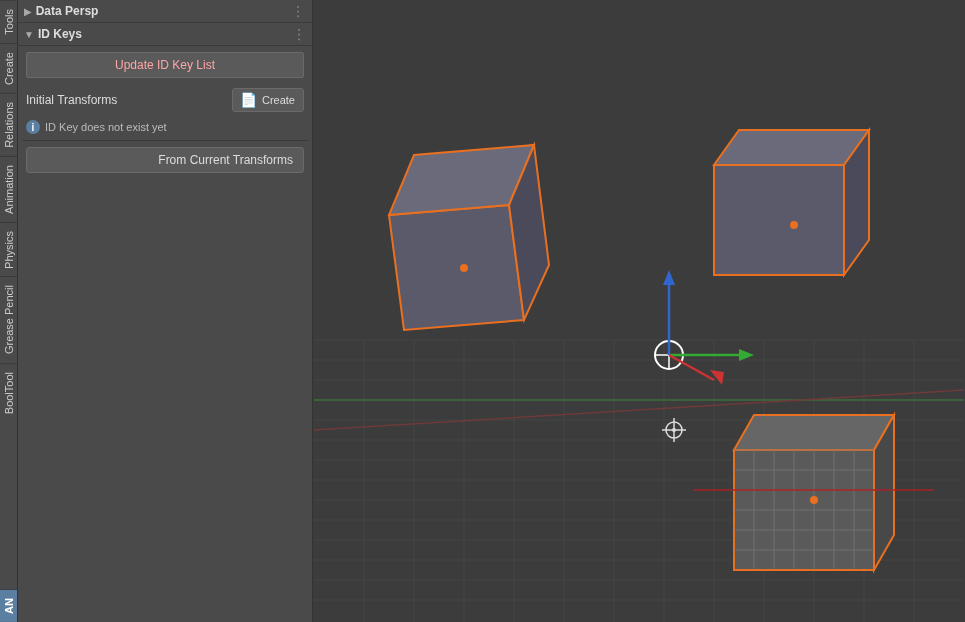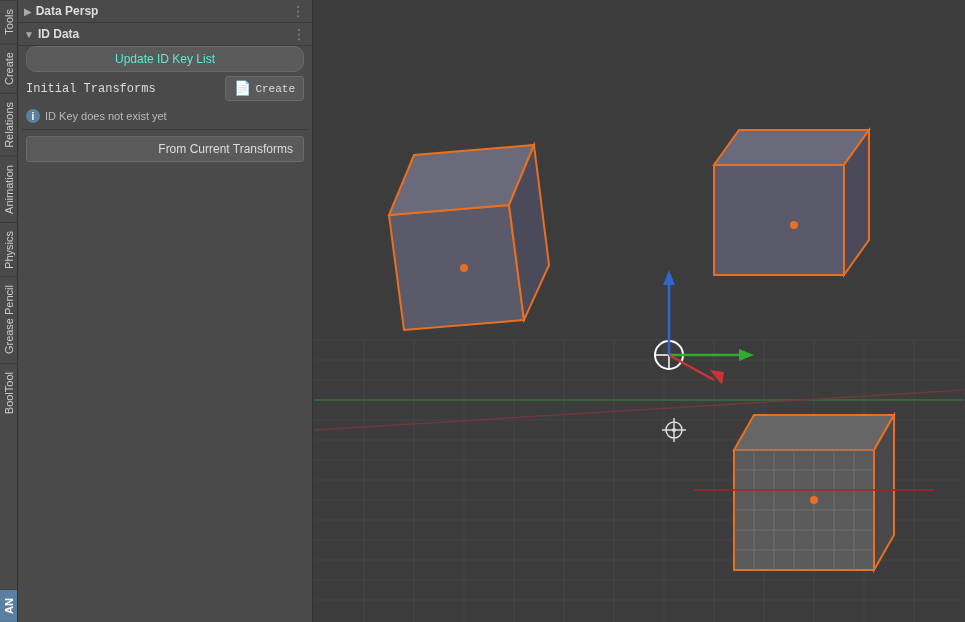--- a/index.html
+++ b/index.html
@@ -98,37 +98,36 @@
       font-size: 12px;
       font-weight: bold;
       flex: 1;
     }
     .section-header .dots {
       color: #888;
       font-size: 14px;
     }
 
     .update-btn {
-      margin: 0 8px;
+      margin: 6px 8px;
       padding: 5px 10px;
       background: #5a5a5a;
       border: 1px solid #6a6a6a;
-      border-radius: 10px;
-      color: #5eead4;
+      border-radius: 2px;
+      color: #fca5a5;
       font-size: 12px;
       cursor: pointer;
       text-align: center;
     }
 
     .initial-transforms-row {
       display: flex;
       align-items: center;
       padding: 4px 8px;
       background: #4a4a4a;
-      font-family: Liberation Mono, monospace;
     }
     .it-label {
       color: #ddd;
       font-size: 12px;
       flex: 1;
     }
     .create-btn {
       display: flex;
       align-items: center;
       gap: 4px;
@@ -245,21 +244,21 @@
 <div class="sidebar">
 
   <div class="panel-header">
     <span class="triangle">▶</span>
     <span class="title">Data Persp</span>
     <span class="dots">⋮</span>
   </div>
 
   <div class="section-header">
     <span class="triangle">▼</span>
-    <span class="title">ID Data</span>
+    <span class="title">ID Keys</span>
     <span class="dots">⋮</span>
   </div>
 
   <div class="update-btn">
     <span>Update ID Key List</span>
   </div>
 
   <div class="initial-transforms-row">
     <span class="it-label">Initial Transforms</span>
     <div class="create-btn">

